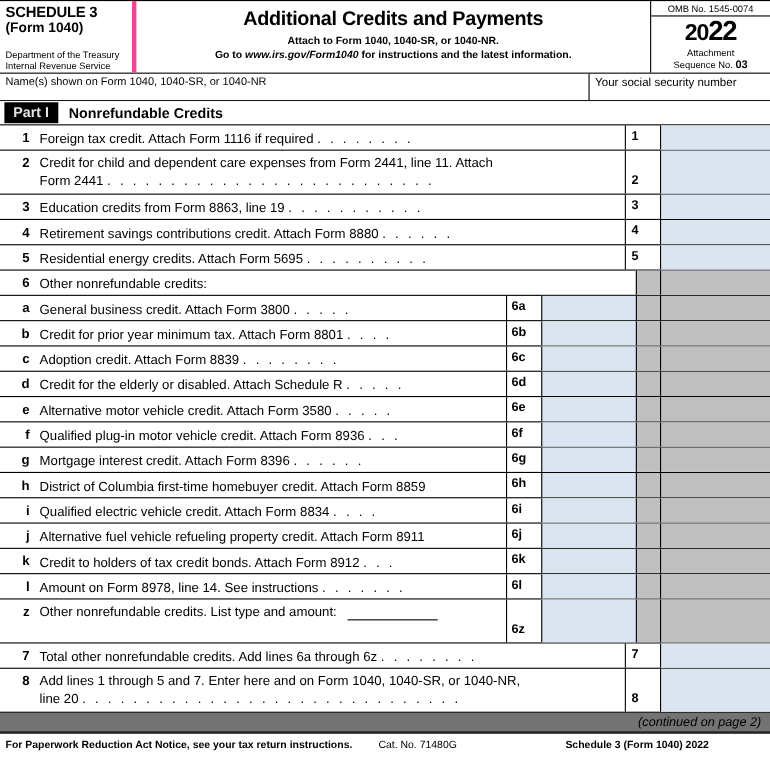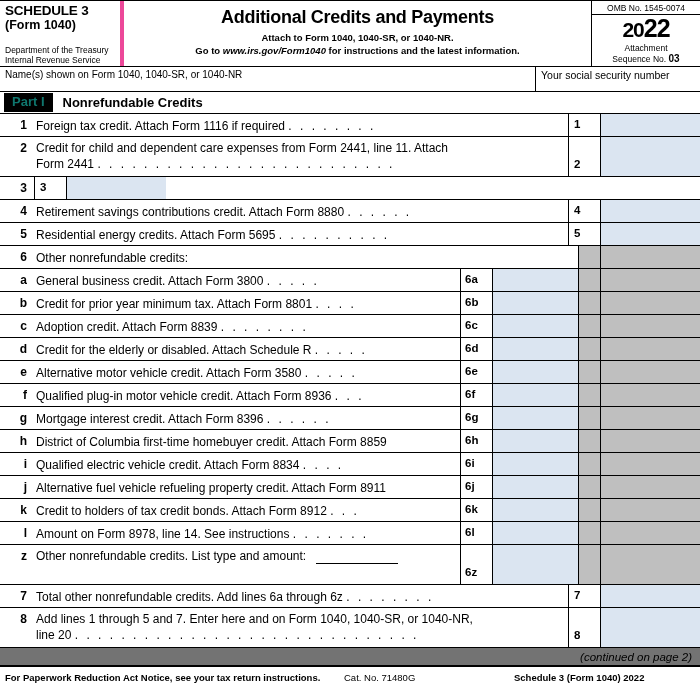--- a/index.html
+++ b/index.html
@@ -128,21 +128,21 @@
   
   .partbar {
     display: flex;
     align-items: center;
     height: 22px;
     border-bottom: 1.6px solid #000;
     background: #fff;
   }
   .part-label {
     background: #000;
-    color: #0f766e;
+    color: #e5e5e5;
     font-weight: bold;
     font-size: 13px;
     padding: 2px 8px 3px 8px;
     margin: 0 0 0 4px;
     line-height: 14px;
   }
   .part-title {
     font-weight: bold;
     font-size: 13px;
     margin-left: 10px;
@@ -309,20 +309,24 @@
           <span>Form 2441</span>
           <span class="leaders">. . . . . . . . . . . . . . . . . . . . . . . . . .</span>
         </div>
       </div>
       <div class="linenum" style="padding-top:21px">2</div>
       <div class="amt-main"></div>
     </div>
 
     <div class="row">
       <div class="num">3</div>
+      <div class="desc">
+        <span>Education credits from Form 8863, line 19</span>
+        <span class="leaders">. . . . . . . . . . .</span>
+      </div>
       <div class="linenum">3</div>
       <div class="amt-main"></div>
     </div>
 
     <div class="row">
       <div class="num">4</div>
       <div class="desc">
         <span>Retirement savings contributions credit. Attach Form 8880</span>
         <span class="leaders">. . . . . .</span>
       </div>

